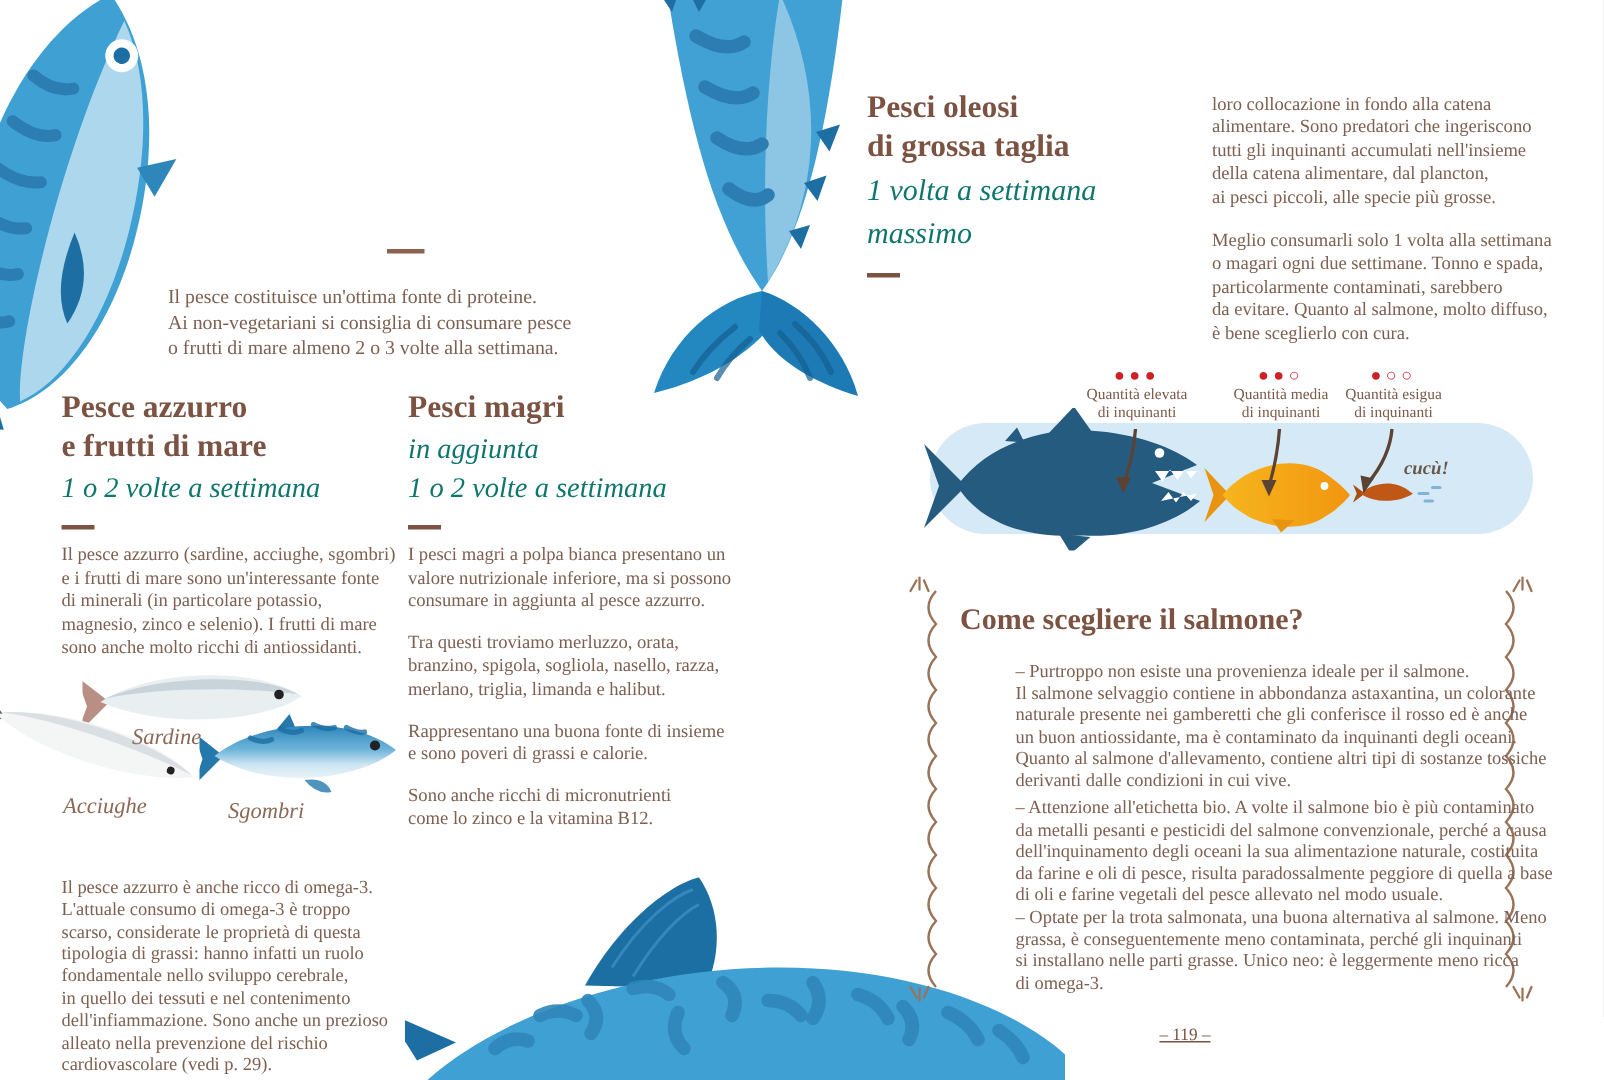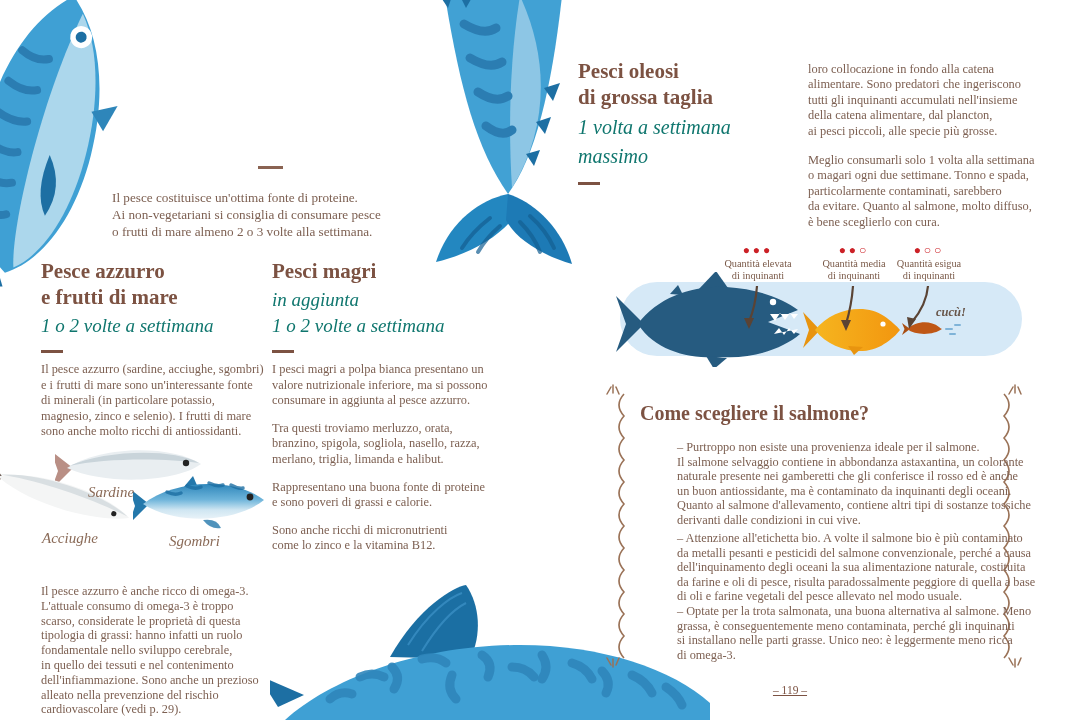--- a/index.html
+++ b/index.html
@@ -131,21 +131,21 @@
     <div class="hand freq ml">in aggiunta
 1 o 2 volte a settimana</div>
     <div class="sec-dash"></div>
     <div class="body-txt">
       <p class="para ml">I pesci magri a polpa bianca presentano un
 valore nutrizionale inferiore, ma si possono
 consumare in aggiunta al pesce azzurro.</p>
       <p class="para ml">Tra questi troviamo merluzzo, orata,
 branzino, spigola, sogliola, nasello, razza,
 merlano, triglia, limanda e halibut.</p>
-      <p class="para ml">Rappresentano una buona fonte di proteine
+      <p class="para ml">Rappresentano una buona fonte di insieme
 e sono poveri di grassi e calorie.</p>
       <p class="para ml">Sono anche ricchi di micronutrienti
 come lo zinco e la vitamina B12.</p>
     </div>
   </div>
 
   <svg class="abs" style="left:55px;top:438px;" width="160" height="56" viewBox="0 0 160 56">
     <path d="M18,30 l-22,-17 l7,20 l-7,19 Z" fill="#b98f85"></path>
     <path d="M12,30 C45,8 115,6 146,26 C122,44 52,48 12,30 Z" fill="#e9eef1"></path>
     <path d="M14,28 C50,12 118,10 144,25 C110,20 50,20 14,28 Z" fill="#c9d4da"></path>
@@ -175,21 +175,21 @@
       <path d="M34,24 q8,4 14,1"></path>
         <path d="M54,18 q8,4 14,1"></path>
         <path d="M76,15 q8,4 14,2"></path>
         <path d="M98,17 q7,4 12,3"></path>
     </g>
     <circle cx="117" cy="29" r="3.4" fill="#222"></circle>
     <path d="M70,52 q8,10 18,8 q-4,-10 -18,-8 Z" fill="#2478ab" opacity="0.8"></path>
   </svg>
   <div class="abs fish-label" style="left:88px;top:484px;">Sardine</div>
   <div class="abs fish-label" style="left:42px;top:530px;">Acciughe</div>
-  <div class="abs fish-label" style="left:152px;top:533px;margin-left:17px;">Sgombri</div>
+  <div class="abs fish-label" style="left:152px;top:533px;">Sgombri</div>
 
   <div class="abs omega ml">Il pesce azzurro è anche ricco di omega-3.
 L'attuale consumo di omega-3 è troppo
 scarso, considerate le proprietà di questa
 tipologia di grassi: hanno infatti un ruolo
 fondamentale nello sviluppo cerebrale,
 in quello dei tessuti e nel contenimento
 dell'infiammazione. Sono anche un prezioso
 alleato nella prevenzione del rischio
 cardiovascolare (vedi p. 29).</div>

